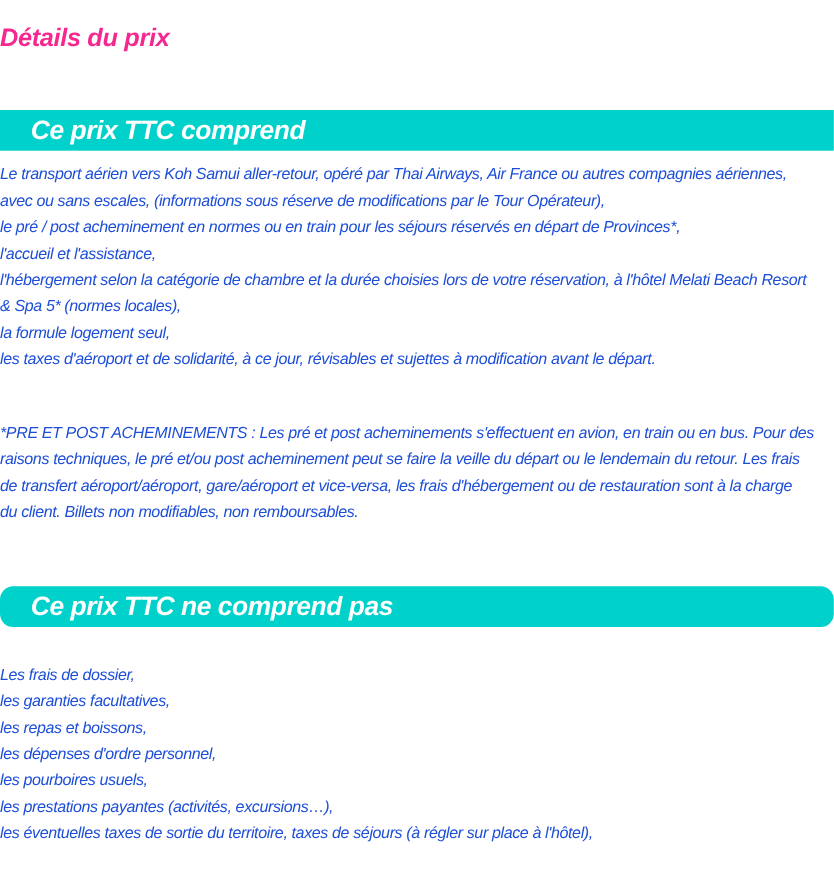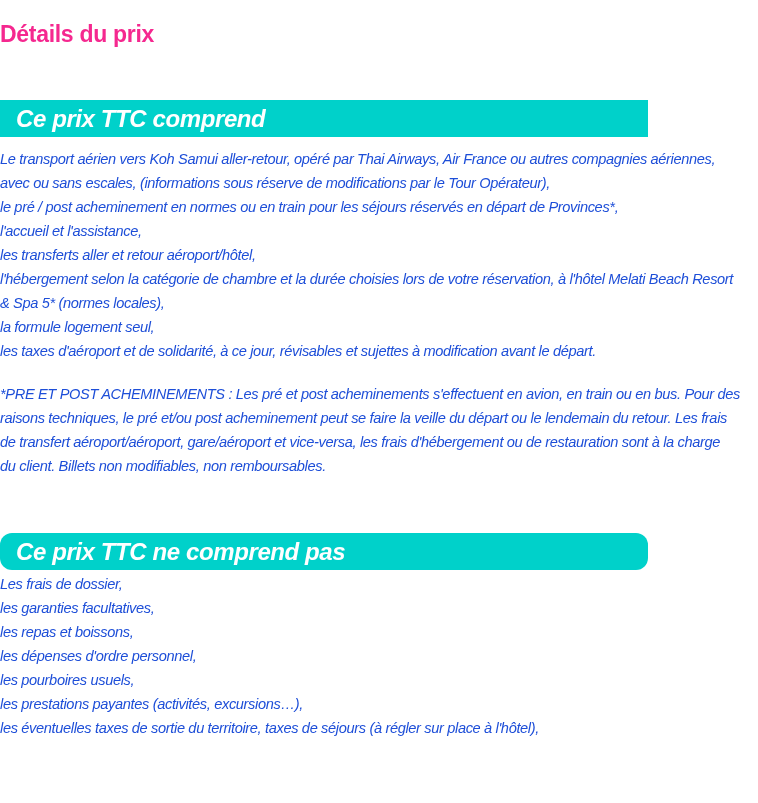--- a/index.html
+++ b/index.html
@@ -13,34 +13,35 @@
       overflow: hidden;
       position: relative;
       font-family: "Liberation Sans", "DejaVu Sans", sans-serif;
     }
     .page-title {
       position: absolute;
       left: 0;
       top: 19px;
       margin: 0;
       font-size: 23px;
+      font-style: italic;
       font-weight: bold;
       color: #F5288F;
       letter-spacing: -0.3px;
       line-height: 30px;
       white-space: nowrap;
     }
     .section-bar {
       position: absolute;
       left: 0;
-      width: 648px;
+      width: 758px;
       height: 37px;
       background: #00D1CA;
       box-sizing: border-box;
-      padding-left: 16px;
+      padding-left: 28px;
     }
     .section-bar h2 {
       margin: 0;
       font-size: 24px;
       font-style: italic;
       font-weight: bold;
       color: #ffffff;
       line-height: 37px;
       letter-spacing: -0.4px;
       white-space: nowrap;
@@ -57,37 +58,36 @@
       line-height: 24px;
       letter-spacing: -0.35px;
     }
     .text-block .line {
       display: block;
       white-space: nowrap;
       height: 24px;
     }
     .block-includes { top: 147px; }
     .block-note { top: 382px; }
-    .block-excludes { top: 572px; }
+    .block-excludes { top: 602px; }
   </style>
 </head>
 <body>
 
 <h1 class="page-title">Détails du prix</h1>
 
 <div class="section-bar bar-1">
   <h2>Ce prix TTC comprend</h2>
 </div>
 
 <div class="text-block block-includes">
   <span class="line">Le transport aérien vers Koh Samui aller-retour, opéré par Thai Airways, Air France ou autres compagnies aériennes,</span>
   <span class="line">avec ou sans escales, (informations sous réserve de modifications par le Tour Opérateur),</span>
   <span class="line">le pré / post acheminement en normes ou en train pour les séjours réservés en départ de Provinces*,</span>
   <span class="line">l'accueil et l'assistance,</span>
-  <span class="line">les transferts aller et retour aéroport/hôtel,</span>
   <span class="line">l'hébergement selon la catégorie de chambre et la durée choisies lors de votre réservation, à l'hôtel Melati Beach Resort</span>
   <span class="line">&amp; Spa 5* (normes locales),</span>
   <span class="line">la formule logement seul,</span>
   <span class="line">les taxes d'aéroport et de solidarité, à ce jour, révisables et sujettes à modification avant le départ.</span>
 </div>
 
 <div class="text-block block-note">
   <span class="line">*PRE ET POST ACHEMINEMENTS : Les pré et post acheminements s'effectuent en avion, en train ou en bus. Pour des</span>
   <span class="line">raisons techniques, le pré et/ou post acheminement peut se faire la veille du départ ou le lendemain du retour. Les frais</span>
   <span class="line">de transfert aéroport/aéroport, gare/aéroport et vice-versa, les frais d'hébergement ou de restauration sont à la charge</span>

